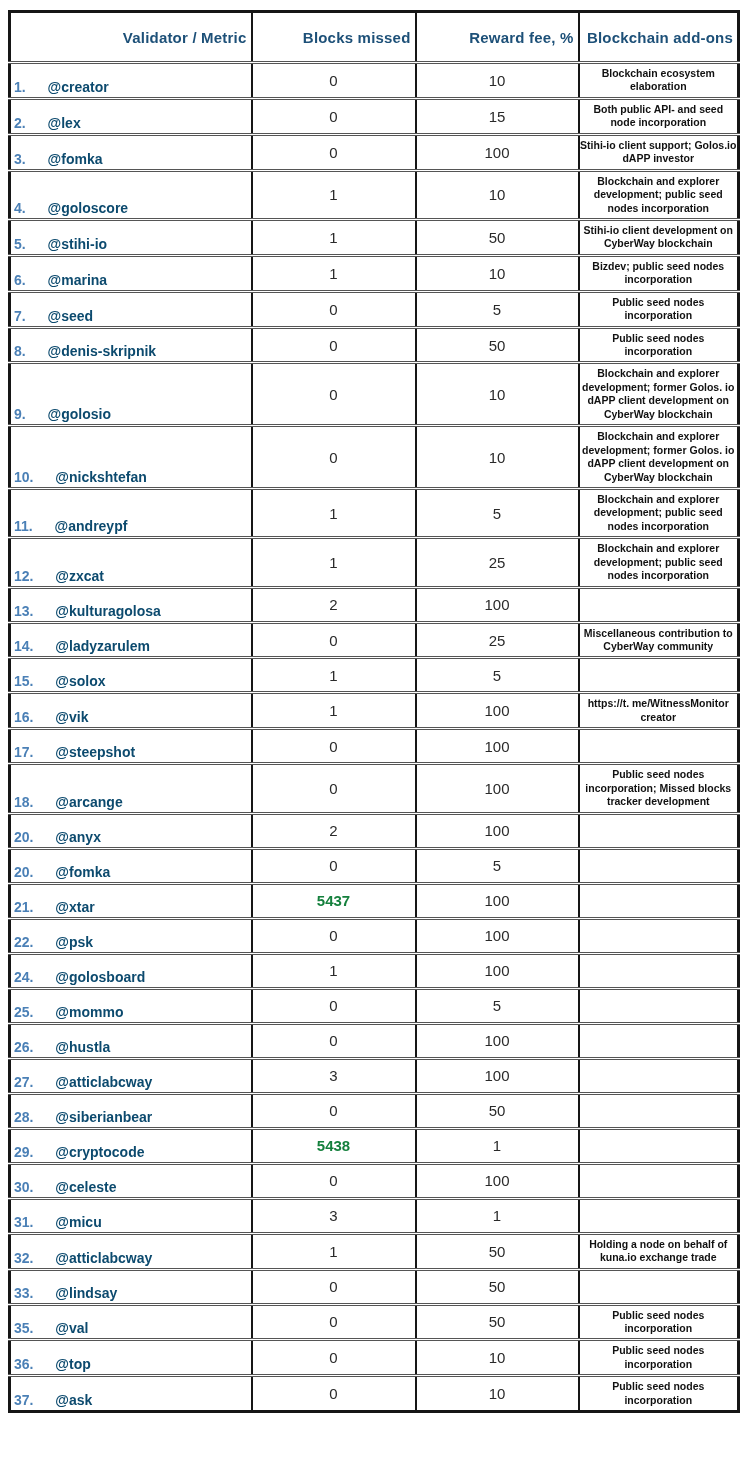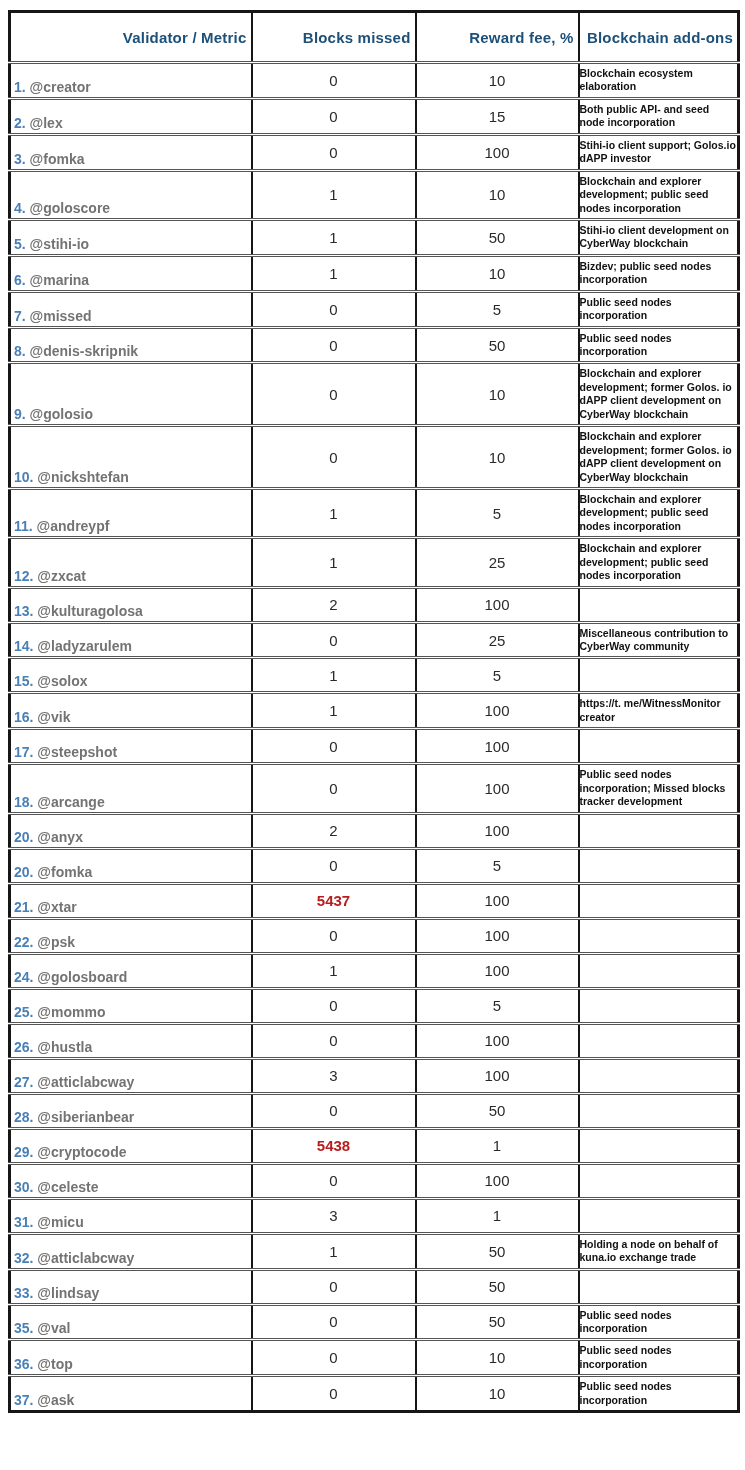--- a/index.html
+++ b/index.html
@@ -31,30 +31,31 @@
   td.name-cell{
     vertical-align:bottom;
     text-align:left;
     height:28px;
     padding:2px 4px 2px 3px;
     font-size:14px;
     font-weight:bold;
     white-space:nowrap;
   }
   .num{color:#4b80b6;}
-  .vname{color:#737373;}
+  .vname{color:#0c4a6e;margin-left:18px;}
   td.val-cell{
     text-align:center;
     vertical-align:middle;
     font-size:15px;
     color:#2a2a2a;
     padding:2px;
   }
-  td.val-cell .val.alert{color:#b91c1c;font-weight:bold;}
+  td.val-cell .val.alert{color:#15803d;font-weight:bold;}
   td.addon-cell{
+    text-align:center;
     vertical-align:middle;
     font-size:10.5px;
     font-weight:bold;
     line-height:1.28;
     color:#111111;
     padding:3px 0;
   }
 </style>
 </head>
 <body>
@@ -106,21 +107,21 @@
     <td class="val-cell"><span class="val v-fee">50</span></td>
     <td class="addon-cell">Stihi-io client development on CyberWay blockchain</td>
   </tr>
         <tr>
     <td class="name-cell"><span class="num">6.</span> <span class="vname">@marina</span></td>
     <td class="val-cell"><span class="val v-missed">1</span></td>
     <td class="val-cell"><span class="val v-fee">10</span></td>
     <td class="addon-cell">Bizdev; public seed nodes incorporation</td>
   </tr>
         <tr>
-    <td class="name-cell"><span class="num">7.</span> <span class="vname">@missed</span></td>
+    <td class="name-cell"><span class="num">7.</span> <span class="vname">@seed</span></td>
     <td class="val-cell"><span class="val v-missed">0</span></td>
     <td class="val-cell"><span class="val v-fee">5</span></td>
     <td class="addon-cell">Public seed nodes incorporation</td>
   </tr>
         <tr>
     <td class="name-cell"><span class="num">8.</span> <span class="vname">@denis-skripnik</span></td>
     <td class="val-cell"><span class="val v-missed">0</span></td>
     <td class="val-cell"><span class="val v-fee">50</span></td>
     <td class="addon-cell">Public seed nodes incorporation</td>
   </tr>

